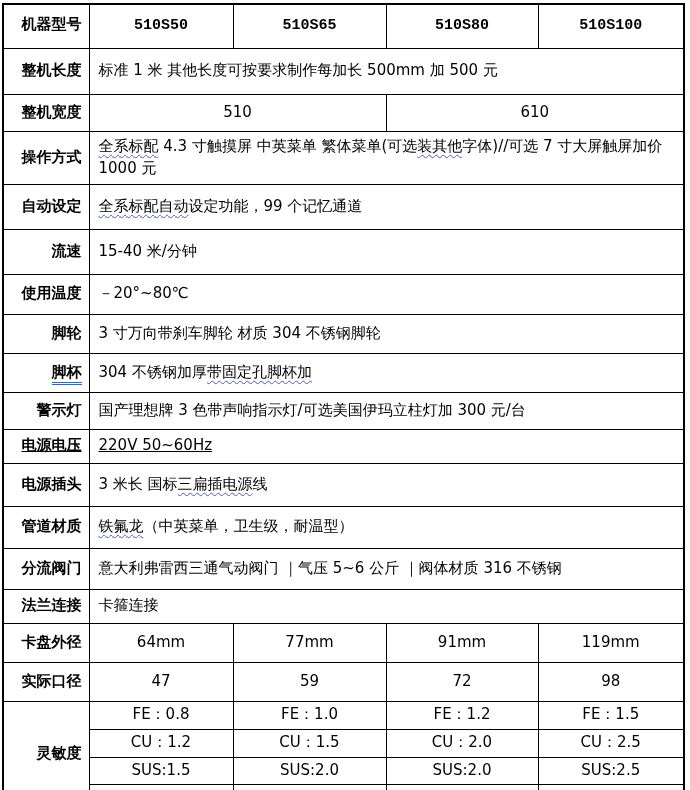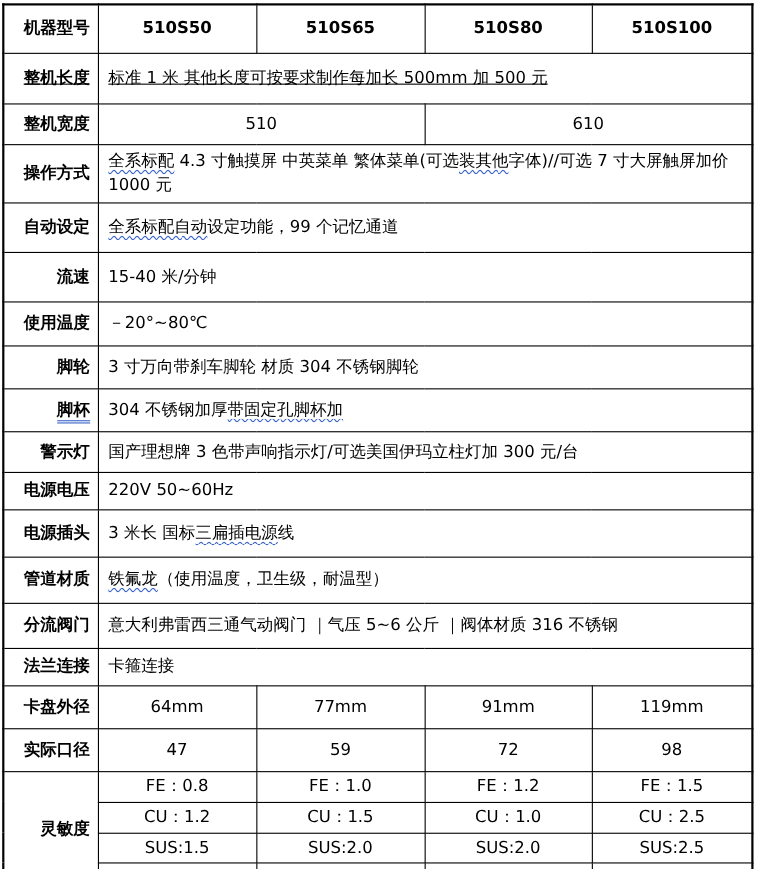--- a/index.html
+++ b/index.html
@@ -56,31 +56,31 @@
     text-decoration-style: wavy;
     text-decoration-color: #3a64c8;
     text-decoration-thickness: 1px;
     text-underline-offset: 3px;
   }
   .ud {
     border-bottom: 3px double #3a64c8;
     padding-bottom: 1px;
   }
   
-  tr.r1  { height: 44px; }
-  tr.r2  { height: 46px; text-decoration: underline; }
+  tr.r1  { height: 44px; font-family: Liberation Mono, monospace; }
+  tr.r2  { height: 46px; }
   tr.r3  { height: 37px; }
   tr.r4  { height: 53px; }
   tr.r5  { height: 45px; }
   tr.r6  { height: 45px; }
   tr.r7  { height: 40px; padding-left: 12px; }
   tr.r8  { height: 39px; }
   tr.r9  { height: 39px; margin-left: 47px; }
   tr.r10 { height: 37px; }
-  tr.r11 { height: 34px; }
+  tr.r11 { height: 34px; text-decoration: underline; }
   tr.r12 { height: 43px; }
   tr.r13 { height: 42px; }
   tr.r14 { height: 41px; padding-left: 16px; }
   tr.r15 { height: 34px; margin-top: 19px; }
   tr.r16 { height: 39px; }
   tr.r17 { height: 39px; margin-left: 48px; }
   tr.r18 { height: 28px; }
   tr.r19 { height: 28px; margin-left: 19px; }
   tr.r20 { height: 27px; }
   tr.r21 { height: 24px; }
@@ -157,21 +157,21 @@
     <td class="content" colspan="4">220V  50~60Hz</td>
   </tr>
 
   <tr class="r12">
     <th class="lbl">电源插头</th>
     <td class="content" colspan="4"><span>3 米长  国标</span><span class="uw">三扁插电源</span><span>线</span></td>
   </tr>
 
   <tr class="r13">
     <th class="lbl">管道材质</th>
-    <td class="content" colspan="4"><span class="uw">铁氟龙</span><span>（使用温度，卫生级，耐温型）</span></td>
+    <td class="content" colspan="4"><span class="uw">铁氟龙</span><span>（中英菜单，卫生级，耐温型）</span></td>
   </tr>
 
   <tr class="r14">
     <th class="lbl">分流阀门</th>
     <td class="content" colspan="4">意大利弗雷西三通气动阀门 ｜气压 5~6 公斤 ｜阀体材质 316 不锈钢</td>
   </tr>
 
   <tr class="r15">
     <th class="lbl">法兰连接</th>
     <td class="content" colspan="4">卡箍连接</td>
@@ -196,21 +196,21 @@
   <tr class="r18">
     <th class="lbl" rowspan="4">灵敏度</th>
     <td class="center">FE：0.8</td>
     <td class="center">FE：1.0</td>
     <td class="center">FE：1.2</td>
     <td class="center">FE：1.5</td>
   </tr>
   <tr class="r19">
     <td class="center">CU：1.2</td>
     <td class="center">CU：1.5</td>
-    <td class="center">CU：1.0</td>
+    <td class="center">CU：2.0</td>
     <td class="center">CU：2.5</td>
   </tr>
   <tr class="r20">
     <td class="center">SUS:1.5</td>
     <td class="center">SUS:2.0</td>
     <td class="center">SUS:2.0</td>
     <td class="center">SUS:2.5</td>
   </tr>
   <tr class="r21">
     <td class="center"></td>

